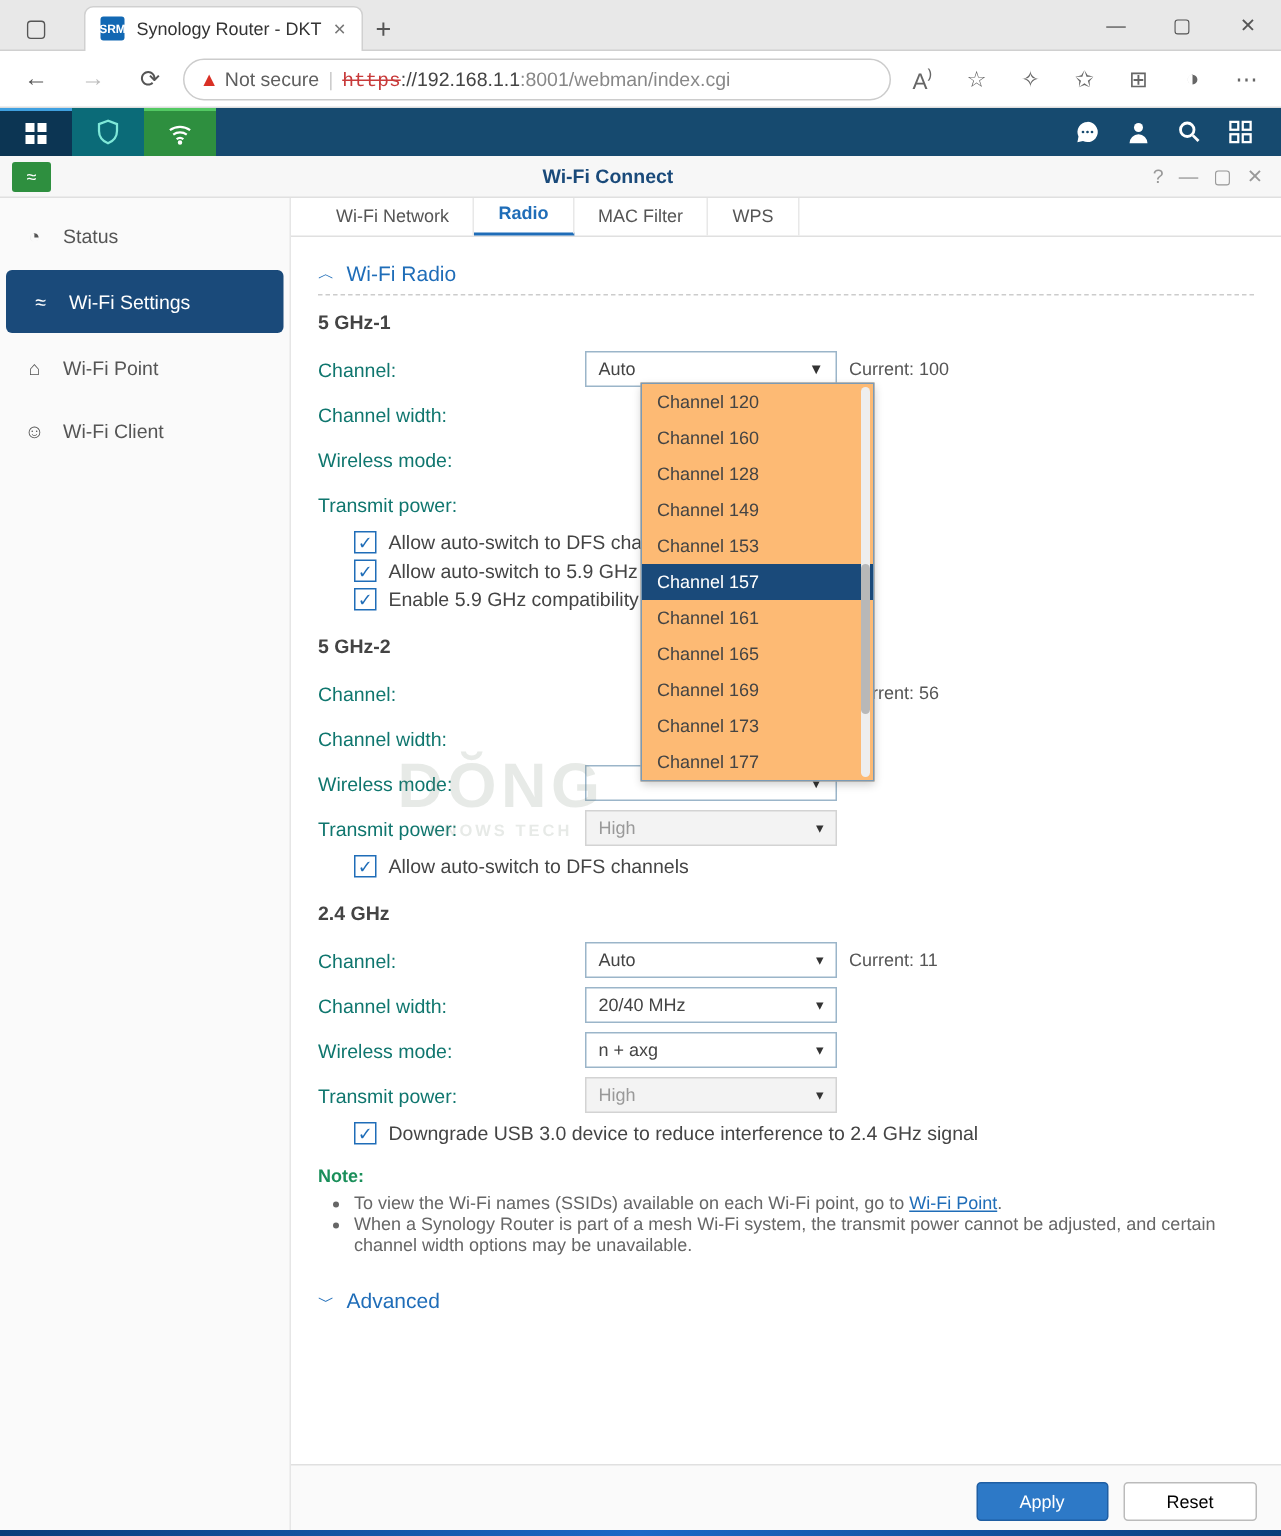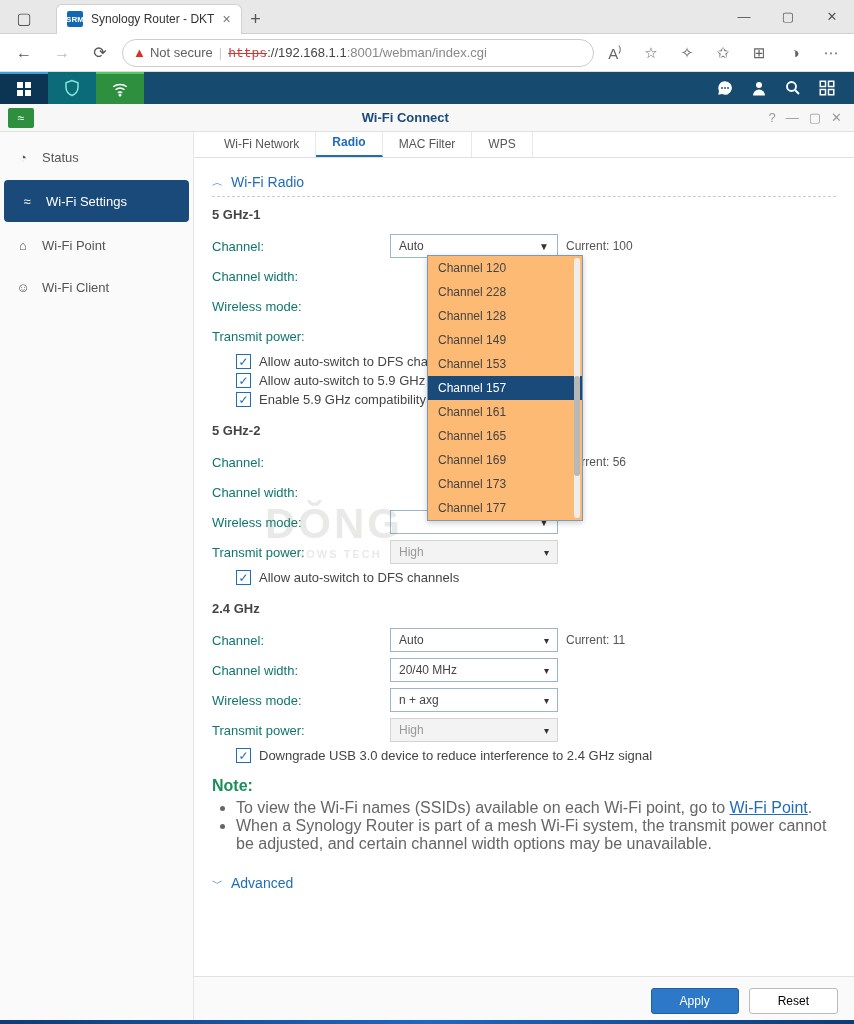--- a/index.html
+++ b/index.html
@@ -67,21 +67,21 @@
 .form-row { display: flex; align-items: center; height: 28px; margin-bottom: 2px; }
 .form-label { width: 178px; color: #0f766e; }
 .form-select { width: 168px; height: 24px; border: 1px solid #9bb5c9; background: #fff; display: flex; align-items: center; justify-content: space-between; padding: 0 8px; color: #444; font-size: 12px; cursor: pointer; gap: 30px; }
 .form-select.disabled { background: #f3f3f3; color: #999; border-color: #d3d3d3; }
 .form-side { margin-left: 8px; color: #555; font-size: 12px; }
 .sel-caret { color: #333; font-size: 10px; }
 
 .chk-row { display: flex; align-items: center; gap: 8px; margin: 4px 0 4px 24px; color: #444; }
 .chk { width: 15px; height: 15px; border: 1px solid #1f6db8; color: #1f6db8; display: flex; align-items: center; justify-content: center; font-size: 12px; }
 
-.note-block { margin-top: 14px; font-size: 16px; }
+.note-block { margin-top: 14px; font-size: 12px; }
 .note-head { color: #1a8f5a; font-weight: bold; }
 .note-block ul { margin: 4px 0 0 24px; color: #666; }
 .note-block a { color: #1f6db8; text-decoration: underline; }
 
 
 .dropdown-pop { position: absolute; left: 400px; top: 255px; width: 156px; background: #fdba74; border: 1px solid #7a9ab5; box-shadow: 0 2px 6px rgba(0,0,0,.2); z-index: 50; margin-left: 27px; }
 .dd-item { height: 24px; display: flex; align-items: center; padding: 0 10px; font-size: 12px; color: #444; cursor: pointer; }
 .dd-item.hl { background: #1a4a7a; color: #fff; }
 .dd-scrollbar { position: absolute; right: 2px; top: 2px; bottom: 2px; width: 6px; background: #eee; border-radius: 3px; }
 .dd-thumb { position: absolute; right: 2px; top: 120px; width: 6px; height: 100px; background: #b8b8b8; border-radius: 3px; }
@@ -358,21 +358,21 @@
       <div class="footer">
         <button class="btn primary">Apply</button>
         <button class="btn">Reset</button>
       </div>
     </div>
   </div>
 </div>
 
 <div class="dropdown-pop">
   <div class="dd-item">Channel 120</div>
-  <div class="dd-item">Channel 228</div>
+  <div class="dd-item">Channel 160</div>
   <div class="dd-item">Channel 128</div>
   <div class="dd-item">Channel 149</div>
   <div class="dd-item">Channel 153</div>
   <div class="dd-item hl">Channel 157</div>
   <div class="dd-item">Channel 161</div>
   <div class="dd-item">Channel 165</div>
   <div class="dd-item">Channel 169</div>
   <div class="dd-item">Channel 173</div>
   <div class="dd-item">Channel 177</div>
   <div class="dd-scrollbar"></div>

